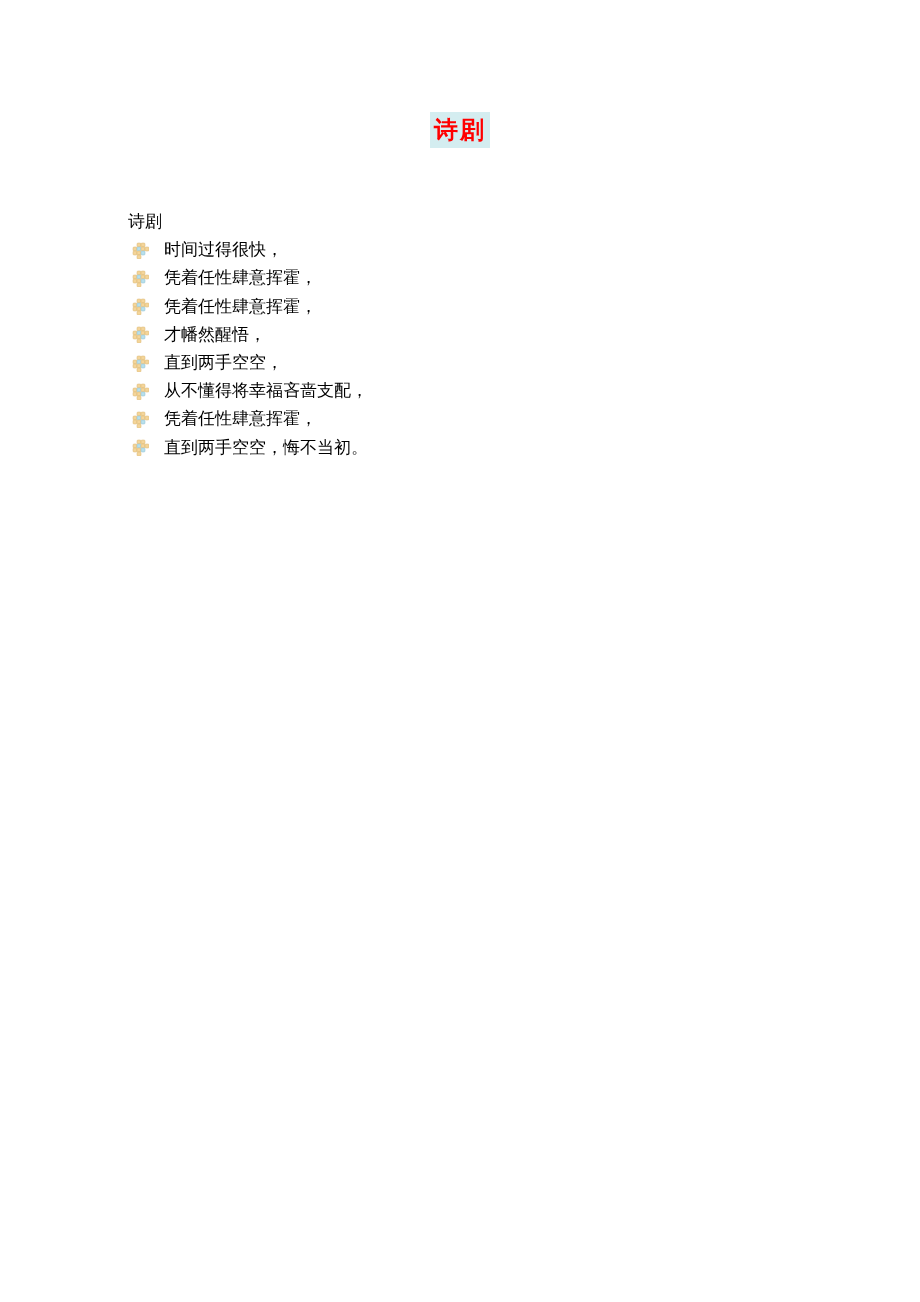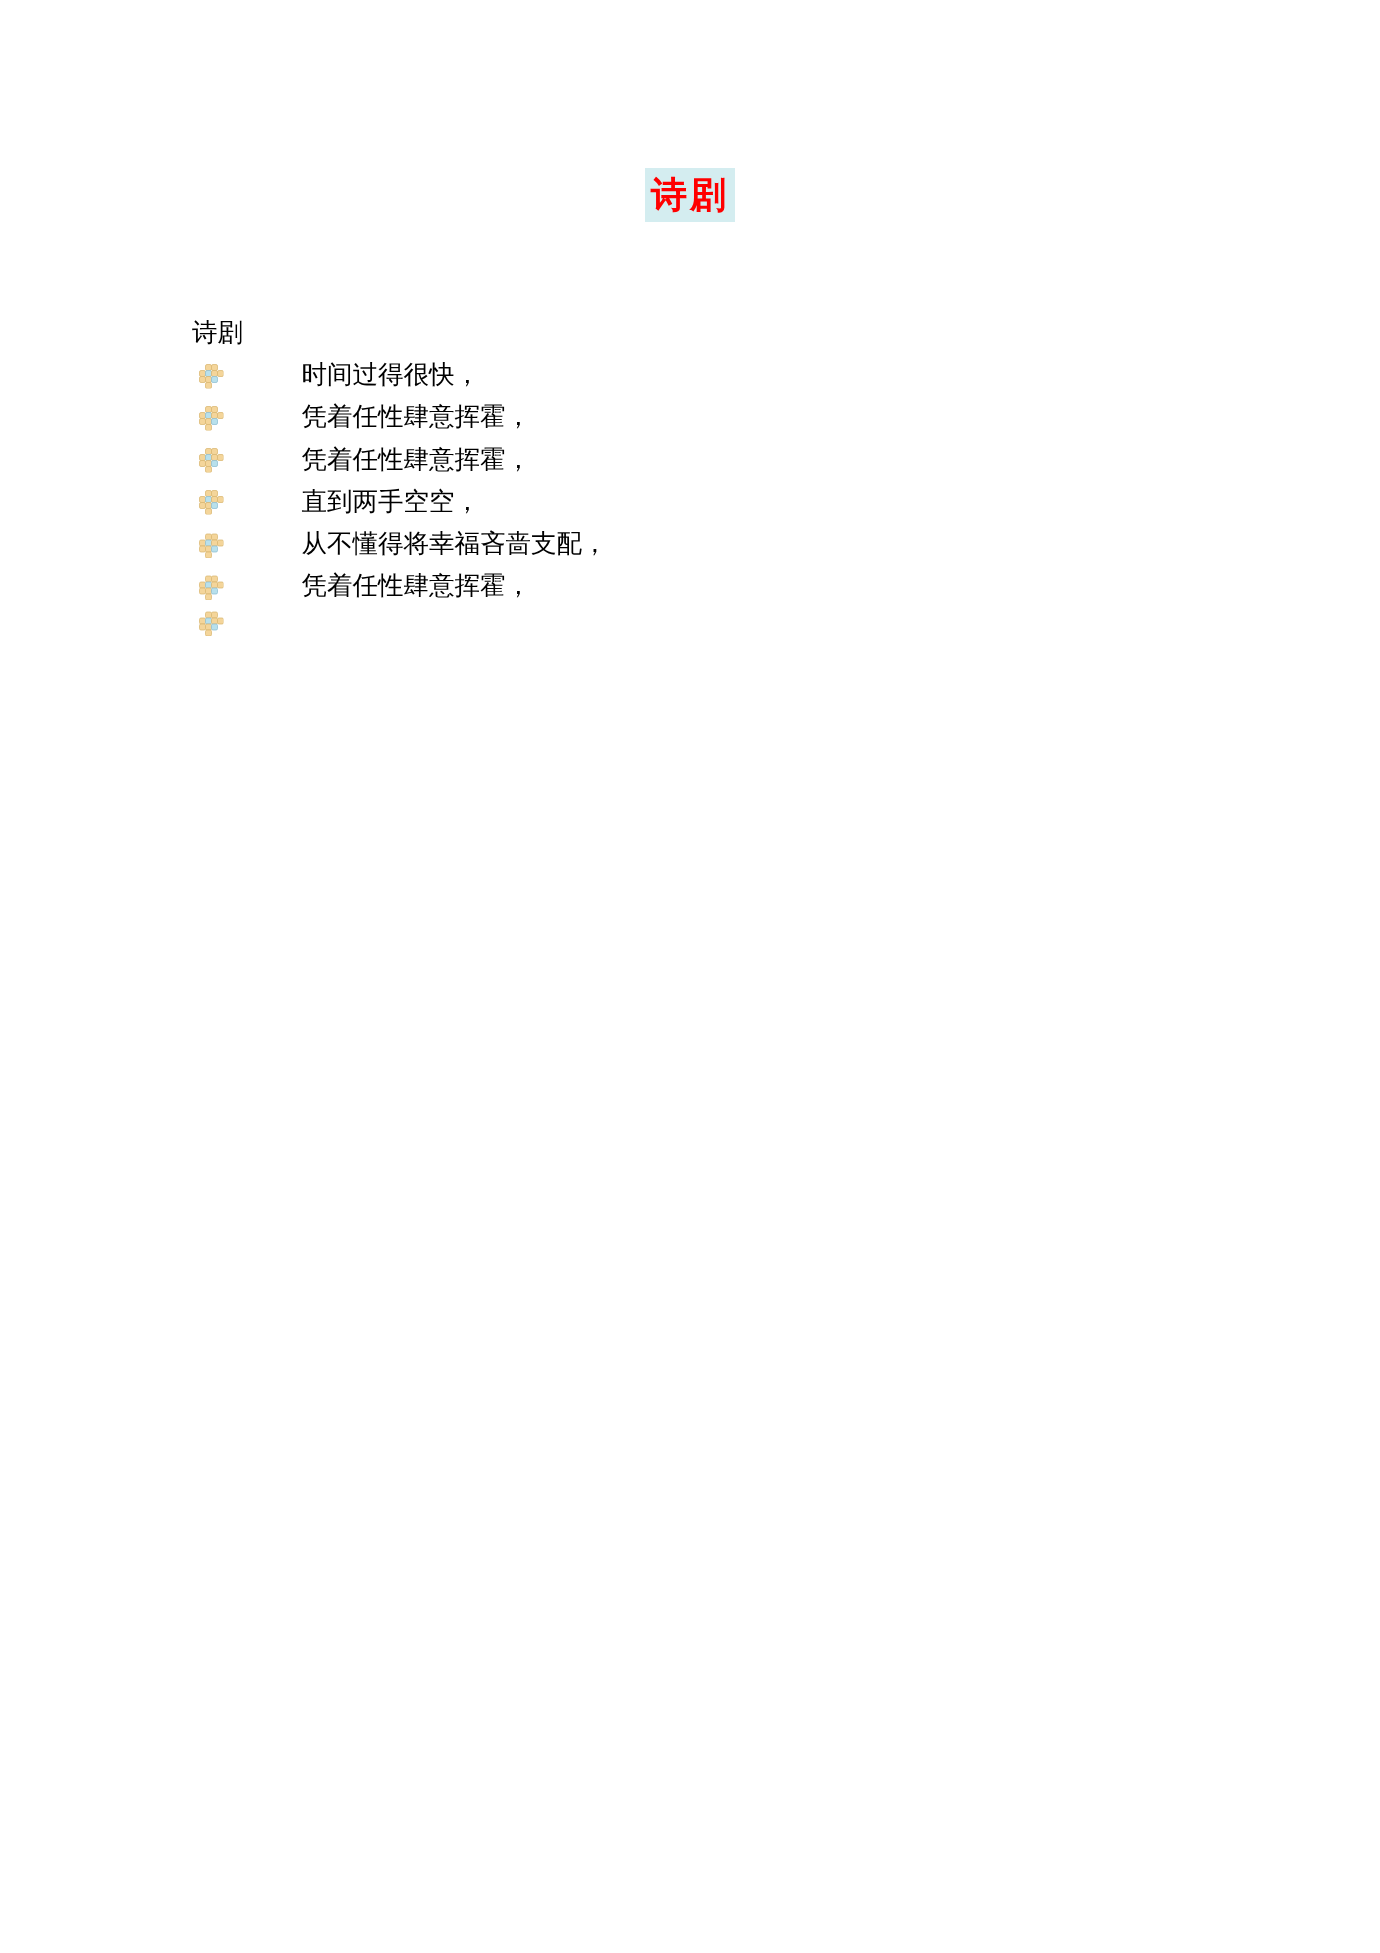--- a/index.html
+++ b/index.html
@@ -51,21 +51,20 @@
       display: flex;
       align-items: center;
       justify-content: center;
     }
     .icon-box svg {
       width: 18px;
       height: 18px;
     }
     .poem-text {
       color: #000000;
-      margin-left: 37px;
     }
   </style>
 </head>
 <body>
 
 <div class="page-title">诗剧</div>
 
 <div class="content">
   <div class="header-line">诗剧</div>
   <div id="poem-lines">
@@ -128,20 +127,37 @@
   <rect x="2" y="6" width="4" height="4" rx="1" fill="#f4d59a" stroke="#d9b771" stroke-width="0.5"></rect>
   <rect x="6" y="6" width="4" height="4" rx="1" fill="#b8e0ec" stroke="#8fbfd1" stroke-width="0.5"></rect>
   <rect x="10" y="6" width="4" height="4" rx="1" fill="#f4d59a" stroke="#d9b771" stroke-width="0.5"></rect>
   <rect x="14" y="6" width="4" height="4" rx="1" fill="#f4d59a" stroke="#d9b771" stroke-width="0.5"></rect>
   <rect x="2" y="10" width="4" height="4" rx="1" fill="#f4d59a" stroke="#d9b771" stroke-width="0.5"></rect>
   <rect x="6" y="10" width="4" height="4" rx="1" fill="#f4d59a" stroke="#d9b771" stroke-width="0.5"></rect>
   <rect x="10" y="10" width="4" height="4" rx="1" fill="#b8e0ec" stroke="#8fbfd1" stroke-width="0.5"></rect>
   <rect x="6" y="14" width="4" height="4" rx="1" fill="#f4d59a" stroke="#d9b771" stroke-width="0.5"></rect>
 </svg>
         </span>
+        <span class="poem-text">才幡然醒悟，</span>
+      </div>
+      <div class="poem-line">
+        <span class="icon-box">
+          <svg viewBox="0 0 18 18" xmlns="http://www.w3.org/2000/svg">
+  <rect x="6" y="2" width="4" height="4" rx="1" fill="#f4d59a" stroke="#d9b771" stroke-width="0.5"></rect>
+  <rect x="10" y="2" width="4" height="4" rx="1" fill="#f4d59a" stroke="#d9b771" stroke-width="0.5"></rect>
+  <rect x="2" y="6" width="4" height="4" rx="1" fill="#f4d59a" stroke="#d9b771" stroke-width="0.5"></rect>
+  <rect x="6" y="6" width="4" height="4" rx="1" fill="#b8e0ec" stroke="#8fbfd1" stroke-width="0.5"></rect>
+  <rect x="10" y="6" width="4" height="4" rx="1" fill="#f4d59a" stroke="#d9b771" stroke-width="0.5"></rect>
+  <rect x="14" y="6" width="4" height="4" rx="1" fill="#f4d59a" stroke="#d9b771" stroke-width="0.5"></rect>
+  <rect x="2" y="10" width="4" height="4" rx="1" fill="#f4d59a" stroke="#d9b771" stroke-width="0.5"></rect>
+  <rect x="6" y="10" width="4" height="4" rx="1" fill="#f4d59a" stroke="#d9b771" stroke-width="0.5"></rect>
+  <rect x="10" y="10" width="4" height="4" rx="1" fill="#b8e0ec" stroke="#8fbfd1" stroke-width="0.5"></rect>
+  <rect x="6" y="14" width="4" height="4" rx="1" fill="#f4d59a" stroke="#d9b771" stroke-width="0.5"></rect>
+</svg>
+        </span>
         <span class="poem-text">直到两手空空，</span>
       </div>
       <div class="poem-line">
         <span class="icon-box">
           <svg viewBox="0 0 18 18" xmlns="http://www.w3.org/2000/svg">
   <rect x="6" y="2" width="4" height="4" rx="1" fill="#f4d59a" stroke="#d9b771" stroke-width="0.5"></rect>
   <rect x="10" y="2" width="4" height="4" rx="1" fill="#f4d59a" stroke="#d9b771" stroke-width="0.5"></rect>
   <rect x="2" y="6" width="4" height="4" rx="1" fill="#f4d59a" stroke="#d9b771" stroke-width="0.5"></rect>
   <rect x="6" y="6" width="4" height="4" rx="1" fill="#b8e0ec" stroke="#8fbfd1" stroke-width="0.5"></rect>
   <rect x="10" y="6" width="4" height="4" rx="1" fill="#f4d59a" stroke="#d9b771" stroke-width="0.5"></rect>
@@ -179,15 +195,16 @@
   <rect x="2" y="6" width="4" height="4" rx="1" fill="#f4d59a" stroke="#d9b771" stroke-width="0.5"></rect>
   <rect x="6" y="6" width="4" height="4" rx="1" fill="#b8e0ec" stroke="#8fbfd1" stroke-width="0.5"></rect>
   <rect x="10" y="6" width="4" height="4" rx="1" fill="#f4d59a" stroke="#d9b771" stroke-width="0.5"></rect>
   <rect x="14" y="6" width="4" height="4" rx="1" fill="#f4d59a" stroke="#d9b771" stroke-width="0.5"></rect>
   <rect x="2" y="10" width="4" height="4" rx="1" fill="#f4d59a" stroke="#d9b771" stroke-width="0.5"></rect>
   <rect x="6" y="10" width="4" height="4" rx="1" fill="#f4d59a" stroke="#d9b771" stroke-width="0.5"></rect>
   <rect x="10" y="10" width="4" height="4" rx="1" fill="#b8e0ec" stroke="#8fbfd1" stroke-width="0.5"></rect>
   <rect x="6" y="14" width="4" height="4" rx="1" fill="#f4d59a" stroke="#d9b771" stroke-width="0.5"></rect>
 </svg>
         </span>
+        <span class="poem-text">直到两手空空，悔不当初。</span>
       </div>
     </div>
 </div>
 
 </body></html>

